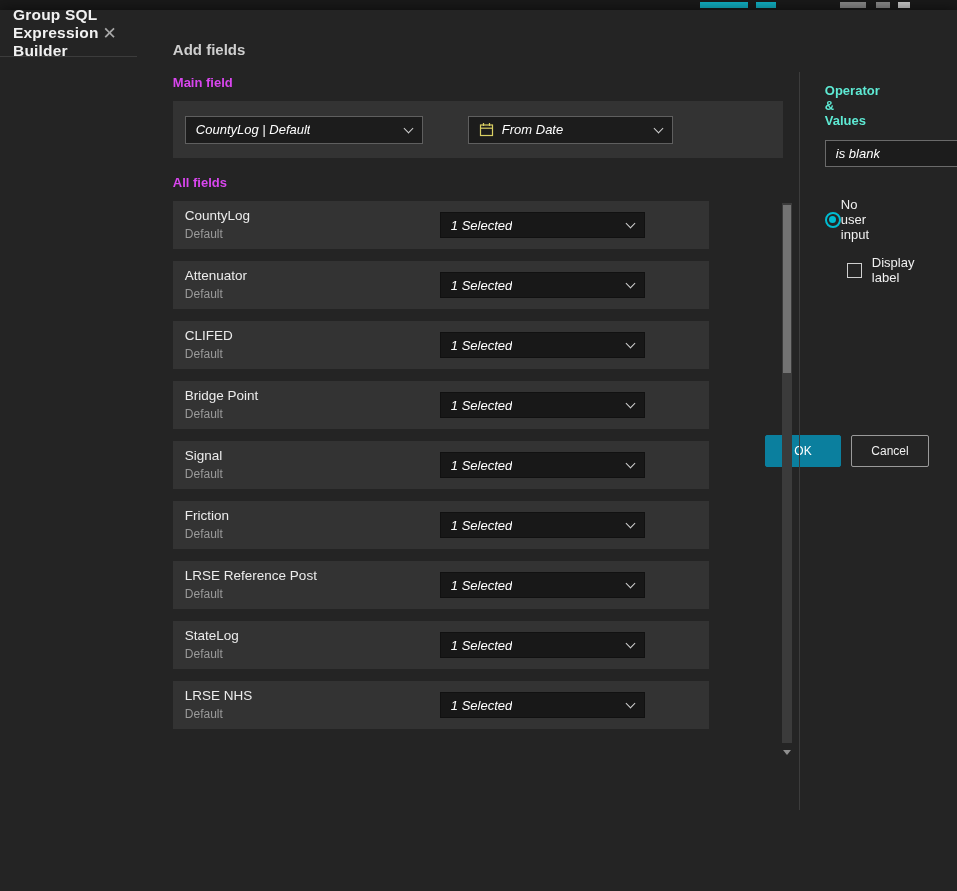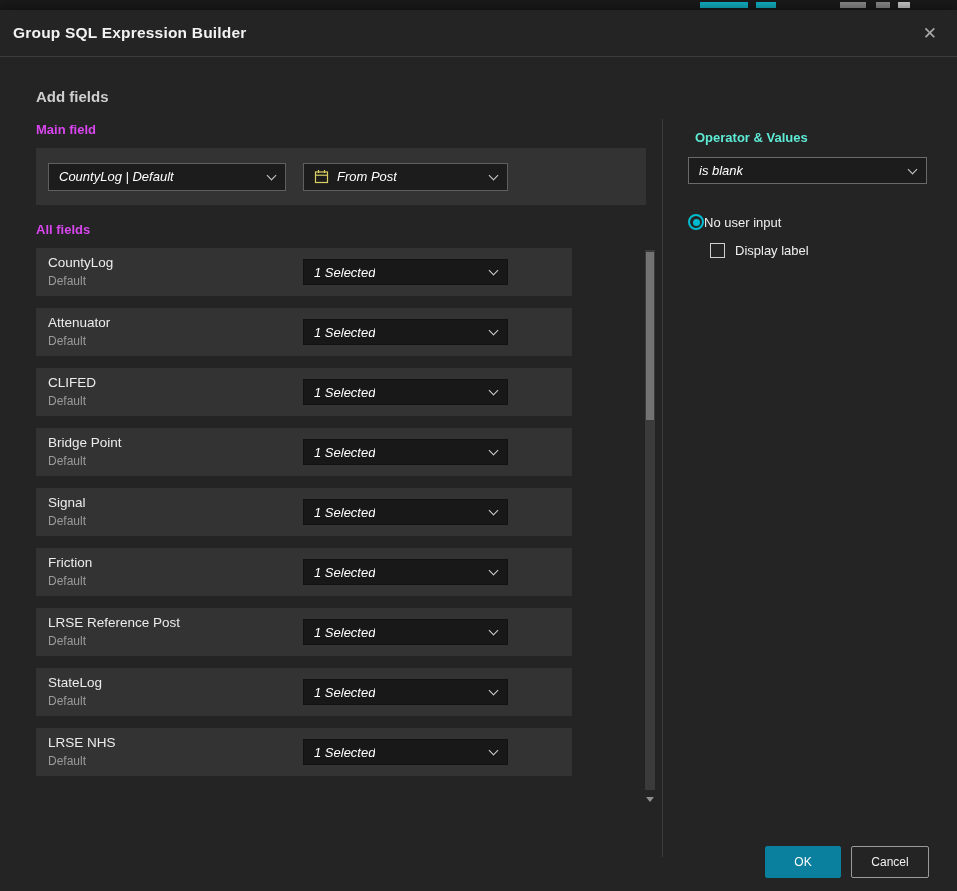--- a/index.html
+++ b/index.html
@@ -11,35 +11,35 @@
   .behind-strip { position:absolute; top:0; left:0; width:957px; height:10px; background:#1a1a1a; }
   .frag { position:absolute; top:2px; height:6px; }
   .frag.teal1 { left:700px; width:48px; background:#11b1c4; }
   .frag.teal2 { left:756px; width:20px; background:#11b1c4; }
   .frag.gray1 { left:840px; width:26px; background:#8a8a8a; }
   .frag.gray2 { left:876px; width:14px; background:#8a8a8a; }
   .frag.gray3 { left:898px; width:12px; background:#c9c9c9; }
 
   
   .dialog { position:absolute; top:10px; left:0; width:957px; height:881px; background:#242424;
-            display:flex; flex-direction:column; box-shadow:0 0 14px rgba(0,0,0,.6); }
+            display:flex; flex-direction:row; box-shadow:0 0 14px rgba(0,0,0,.6); }
   .dialog-header { height:47px; flex:0 0 47px; display:flex; align-items:center; padding:0 16px 0 13px;
                    border-bottom:1px solid #3c3c3c; }
   .dialog-title { font-size:15.5px; font-weight:700; color:#f2f2f2; letter-spacing:.2px; }
   .close-btn { margin-left:auto; background:none; border:none; color:#a8a8a8; font-size:17px;
                cursor:pointer; line-height:1; padding:4px; }
 
   .dialog-body { flex:1 1 auto; position:relative; }
 
   .left-col { position:absolute; left:0; top:0; width:662px; padding-left:36px; }
   .section-heading { margin-top:31px; font-size:15px; font-weight:700; color:#cfcfcf; }
   .sub-label { margin-top:17px; font-size:13px; font-weight:700; color:#d946ef; }
 
   .main-panel { margin-top:11px; width:610px; height:57px; background:#333333;
-                display:flex; align-items:center; }
+                display:flex; align-items:center;gap:28px; }
 
   .select { display:flex; align-items:center; height:28px; background:#1c1c1c;
             border:1px solid #5f5f5f; color:#ffffff; font-size:13px; padding:0 10px;
             cursor:pointer; }
   .select .select-label { white-space:nowrap; overflow:hidden;font-style:italic; }
   .chev { margin-left:auto; width:7px; height:7px; border-right:1.6px solid #cfcfcf;
           border-bottom:1.6px solid #cfcfcf; transform:rotate(45deg); flex:0 0 auto;
           margin-top:-3px; }
   .select.layer { width:238px; margin-left:12px; }
   .select.field { width:205px; margin-left:17px; }
@@ -55,21 +55,21 @@
 
   .scrollbar { position:absolute; left:609px; top:2px; width:10px; height:540px; background:#3b3b3b; }
   .scroll-thumb { position:absolute; left:1px; top:2px; width:8px; height:168px; background:#737373; }
   .scroll-arrow-down { position:absolute; left:1px; bottom:-12px; width:0; height:0;
                        border-left:4px solid transparent; border-right:4px solid transparent;
                        border-top:5px solid #8f8f8f; }
 
   .v-divider { position:absolute; left:662px; top:62px; width:1px; height:738px; background:#3c3c3c; }
 
   .right-col { position:absolute; left:663px; top:0; right:0; padding-left:25px; }
-  .right-heading { margin-top:73px; font-size:13px; font-weight:700; color:#5eead4;margin-left:7px; }
+  .right-heading { margin-top:73px; font-size:13px; font-weight:700; color:#5eead4; }
   .select.operator { margin-top:12px; width:239px; height:27px; border-color:#6a6a6a; }
 
   .radio-row { margin-top:30px; display:flex; align-items:center; cursor:pointer; }
   .radio-outer { width:16px; height:16px; border-radius:50%; border:2px solid #00bcd1;
                  display:flex; align-items:center; justify-content:center; flex:0 0 auto; }
   .radio-dot { width:7px; height:7px; border-radius:50%; background:#00bcd1; }
   .radio-label { font-size:13px; color:#f0f0f0; }
 
   .check-row { margin-top:13px; margin-left:22px; display:flex; align-items:center; gap:10px; cursor:pointer; }
   .checkbox { width:15px; height:15px; border:1px solid #cfcfcf; background:transparent; flex:0 0 auto; }
@@ -116,21 +116,21 @@
           </div>
           <div class="select field">
             <span class="cal-icon">
               <svg width="15" height="15" viewBox="0 0 15 15" fill="none" stroke="#d9cf63" stroke-width="1.2">
                 <rect x="1.5" y="3" width="12" height="10.5"></rect>
                 <line x1="1.5" y1="6.2" x2="13.5" y2="6.2"></line>
                 <line x1="4.5" y1="1" x2="4.5" y2="4"></line>
                 <line x1="10.5" y1="1" x2="10.5" y2="4"></line>
               </svg>
             </span>
-            <span class="select-label">From Post</span>
+            <span class="select-label">From Date</span>
             <span class="chev"></span>
           </div>
         </div>
 
         <div class="sub-label">All fields</div>
 
         <div class="list-wrap">
           <div>
               <div class="row">
     <div class="row-text">

